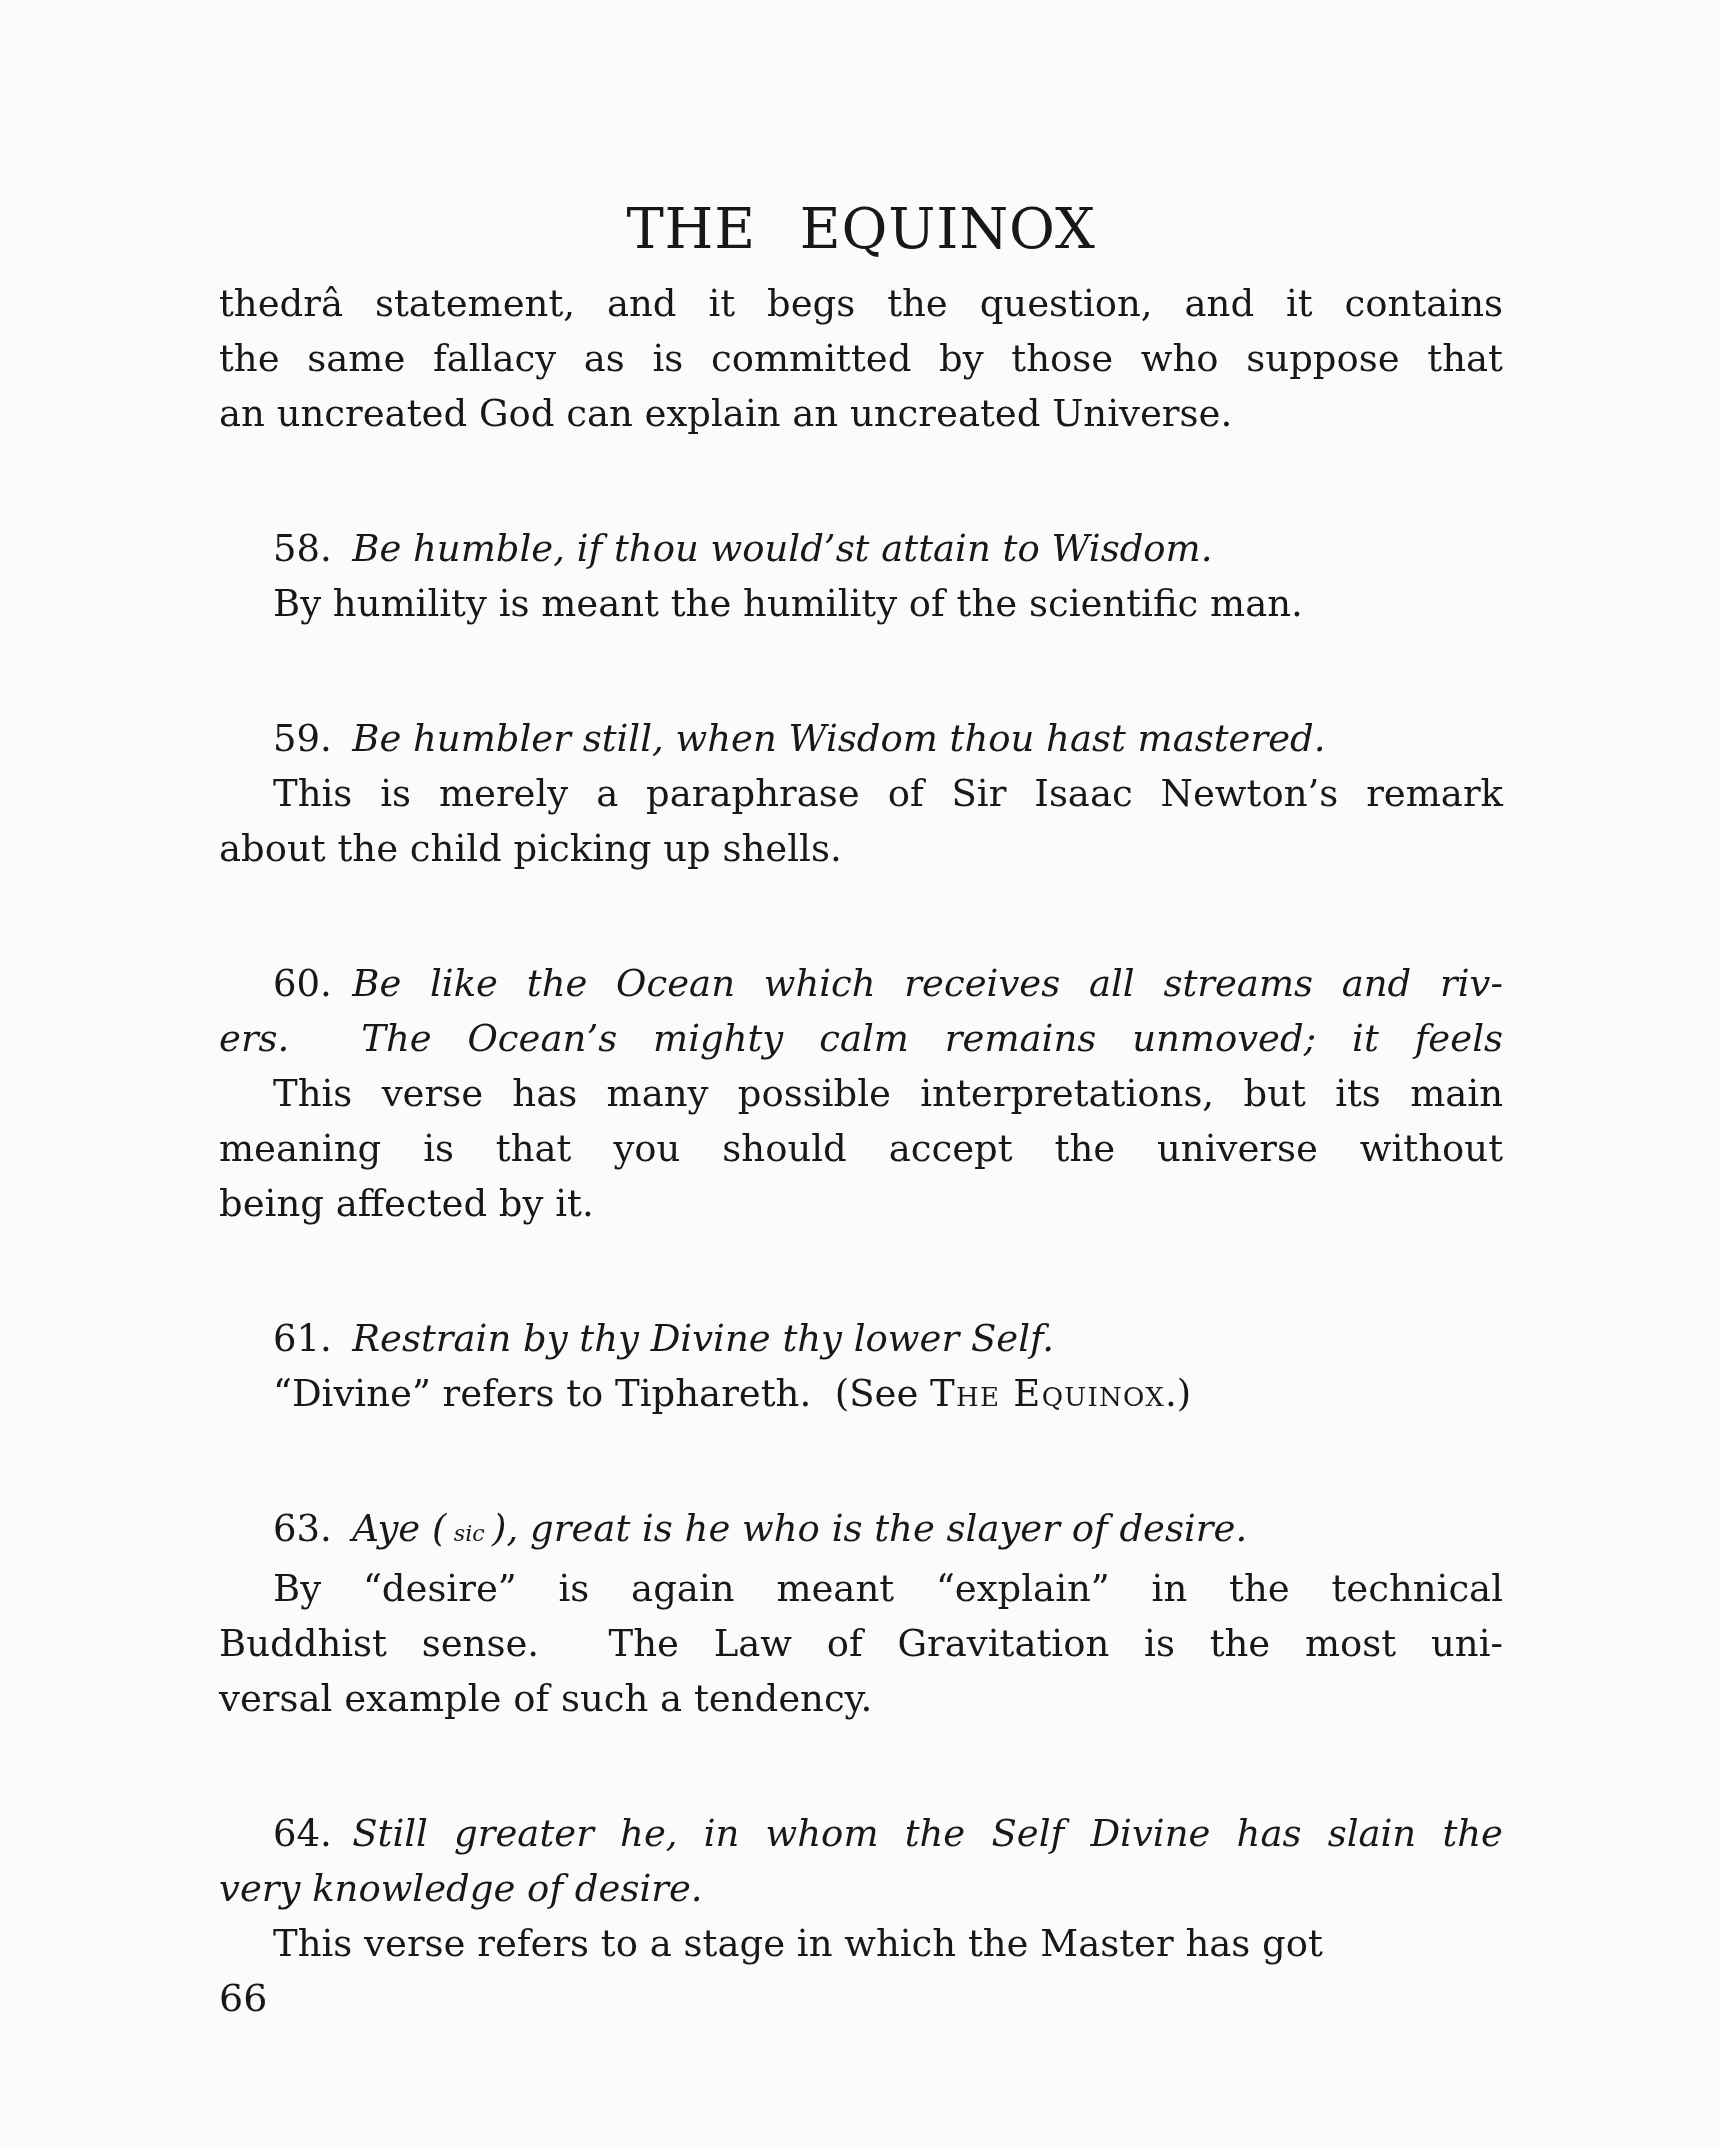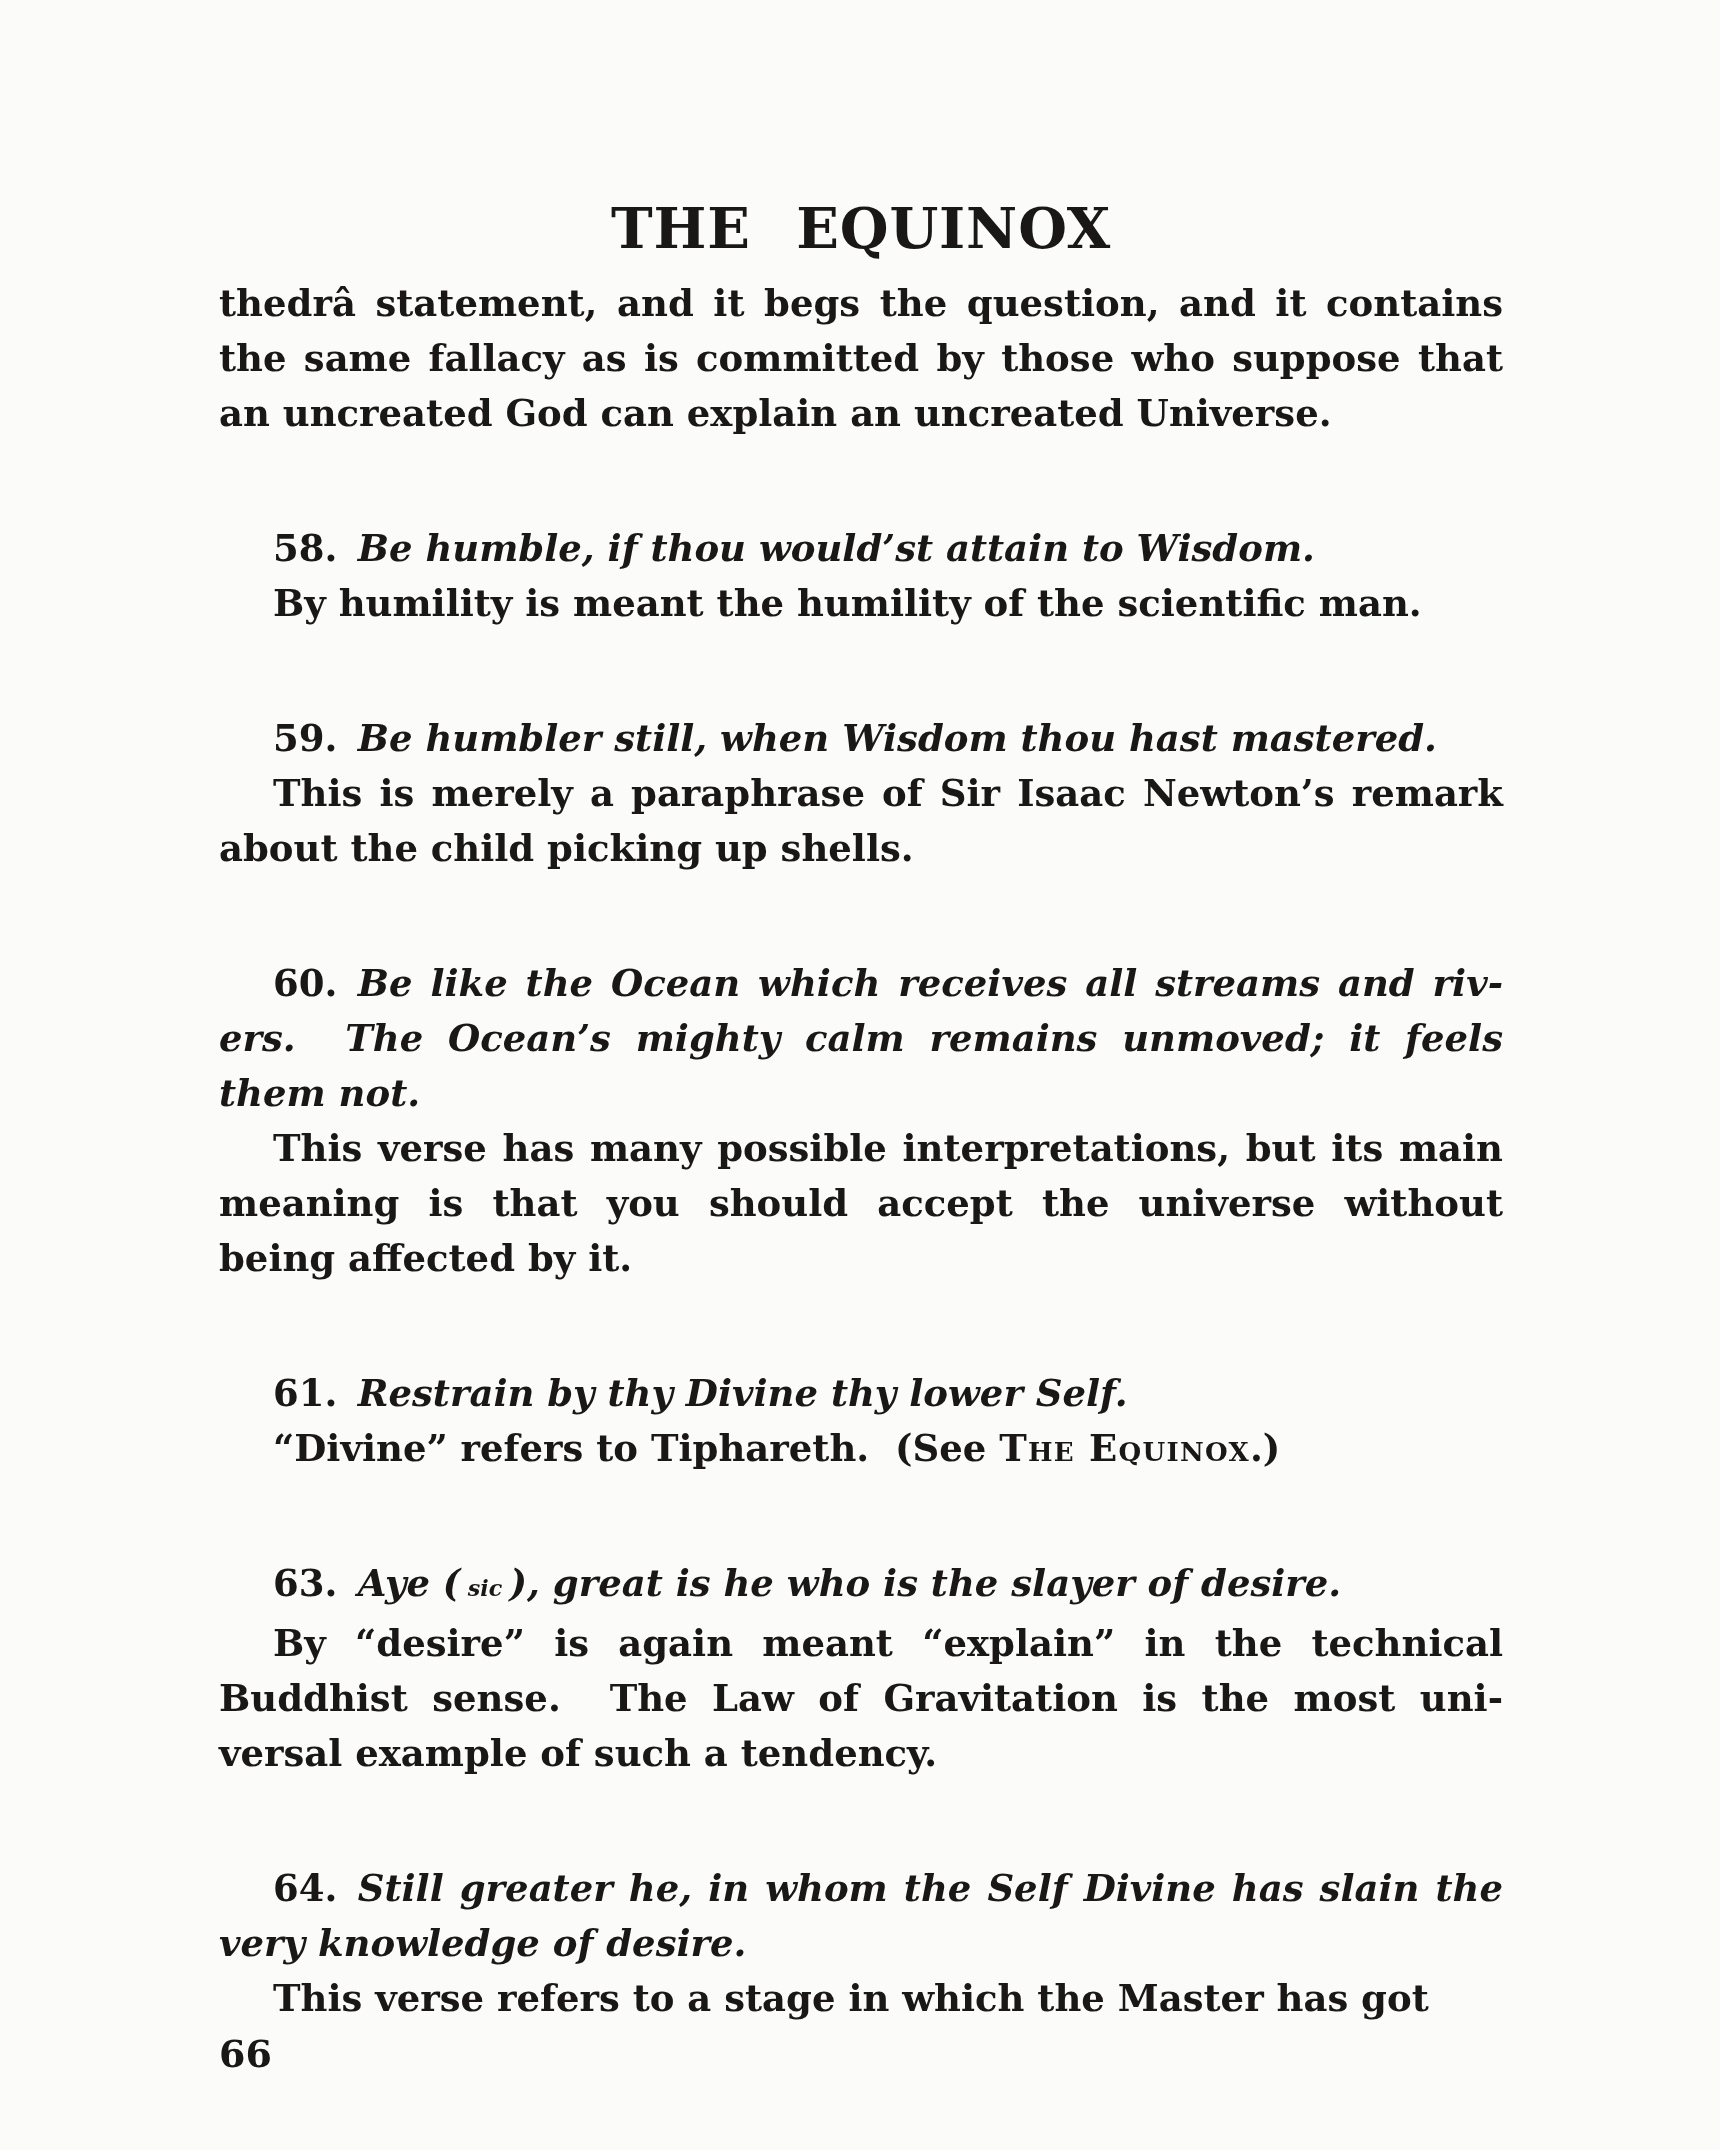--- a/index.html
+++ b/index.html
@@ -3,21 +3,21 @@
 <meta charset="utf-8">
 <style>
   html, body { margin: 0; padding: 0; }
   body {
     width: 1721px; height: 2344px;
     background: #fbfbf9;
     color: #1a1816;
     font-family: "DejaVu Serif", "Liberation Serif", serif;
   }
   .page { position: relative; width: 1721px; height: 2344px; overflow: hidden; background: #fbfbf9; }
-  .content { position: absolute; left: 219px; top: 0; width: 1284px; font-weight: bold; }
+  .content { position: absolute; left: 219px; top: 0; width: 1284px; }
 
   .running-head {
     margin-top: 196px;
     height: 65px; line-height: 65px;
     text-align: center;
     font-size: 56px;
     letter-spacing: 0.015em;
     word-spacing: 0.45em;
   }
 
@@ -61,21 +61,20 @@
 
       <section class="sec">
         <p class="line indent"><span class="num">59.</span><span class="verse">Be humbler still, when Wisdom thou hast mastered.</span></p>
         <p class="line indent j">This is merely a paraphrase of Sir Isaac Newton’s remark</p>
         <p class="line">about the child picking up shells.</p>
       </section>
 
       <section class="sec">
         <p class="line indent j"><span class="num">60.</span><span class="verse">Be like the Ocean which receives all streams and riv-</span></p>
         <p class="line j verse">ers.  The Ocean’s mighty calm remains unmoved; it feels</p>
-        <p class="line verse">them not.</p>
         <p class="line indent j">This verse has many possible interpretations, but its main</p>
         <p class="line j">meaning is that you should accept the universe without</p>
         <p class="line">being affected by it.</p>
       </section>
 
       <section class="sec">
         <p class="line indent"><span class="num">61.</span><span class="verse">Restrain by thy Divine thy lower Self.</span></p>
         <p class="line indent"><span>“Divine” refers to Tiphareth.  (See </span><span class="sc">The Equinox</span><span>.)</span></p>
       </section>
 

